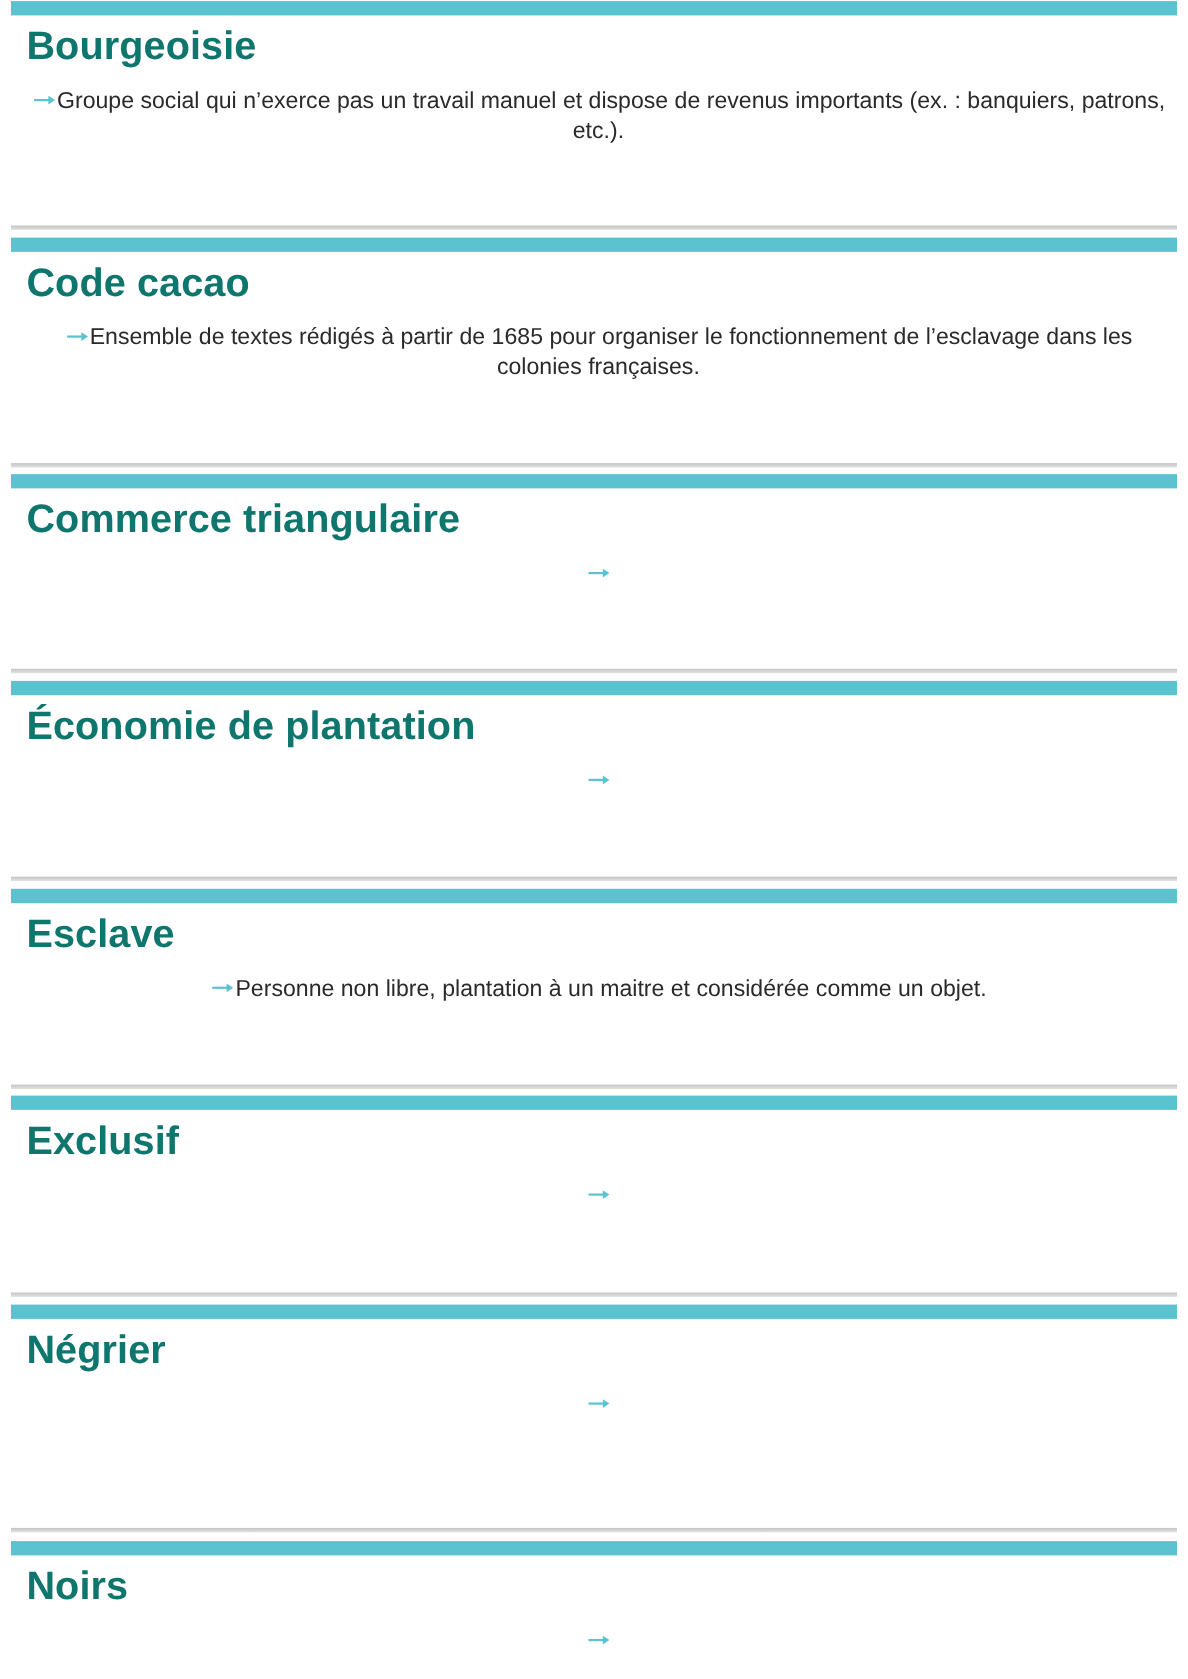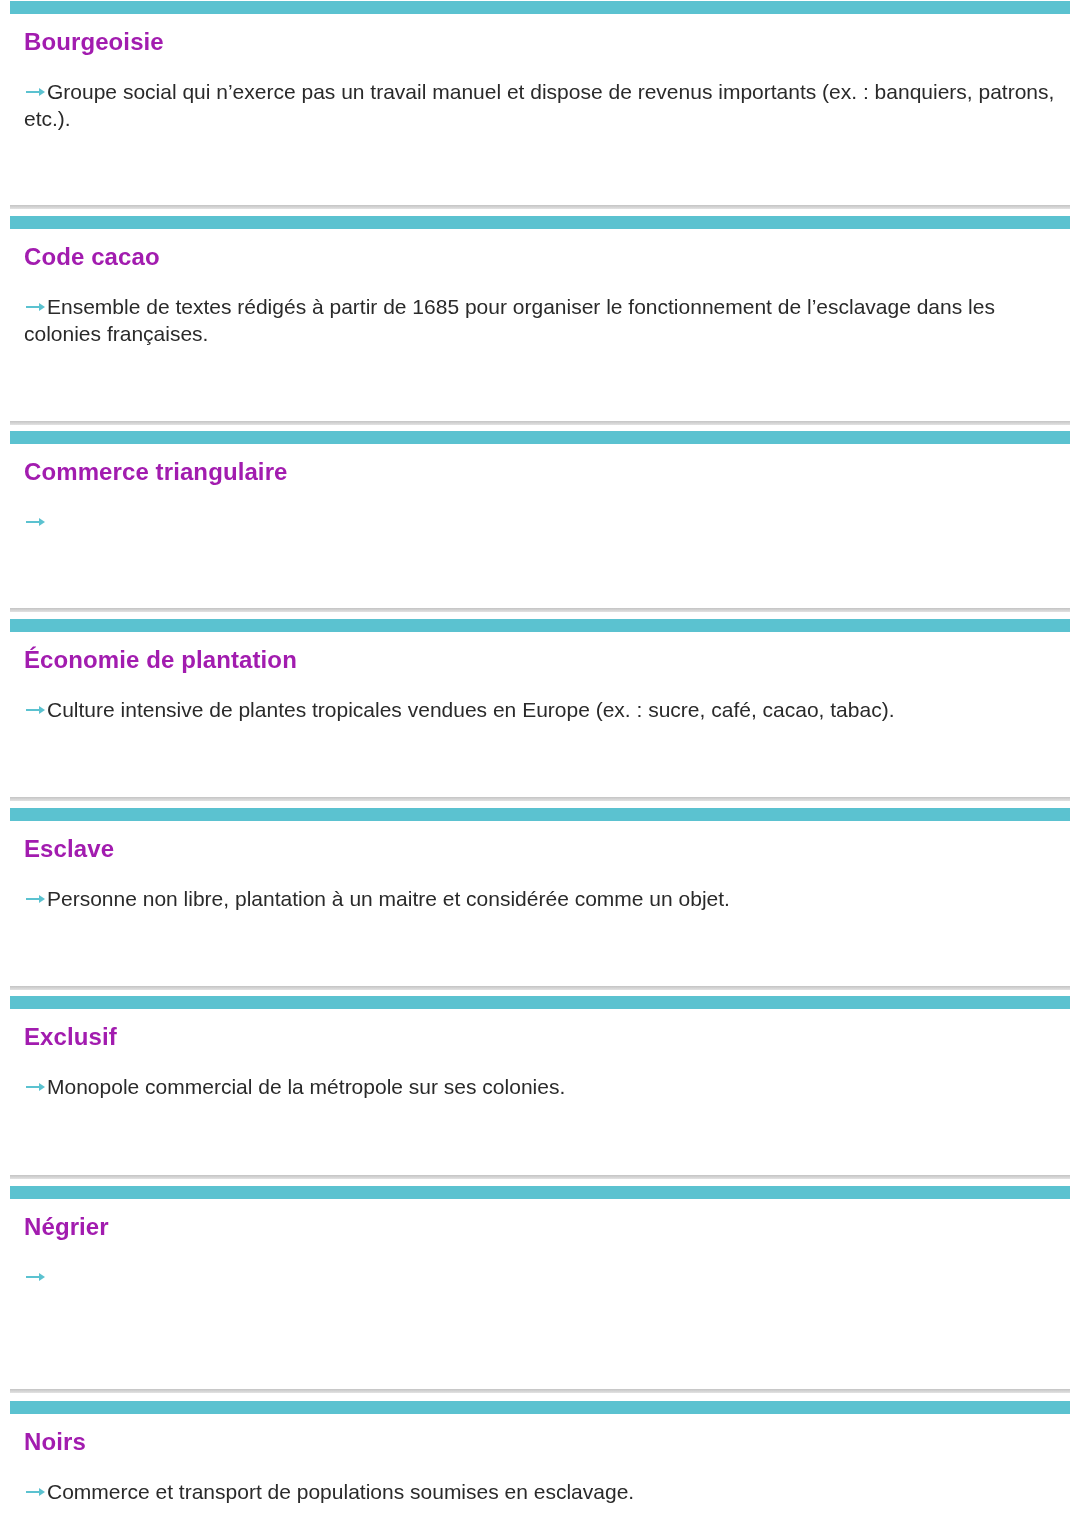--- a/index.html
+++ b/index.html
@@ -32,35 +32,36 @@
     left: 10px;
     width: 1060px;
     height: 4px;
     background: linear-gradient(#c4c4c4, #e2e2e2);
   }
   .term-title {
     position: absolute;
     left: 24px;
     top: 26px;
     margin: 0;
-    font-size: 24px;
+    font-size: 36px;
     font-weight: bold;
     line-height: 30px;
-    color: #a21caf;
+    color: #0f766e;
     letter-spacing: 0.1px;
   }
   .term-desc {
     position: absolute;
     left: 24px;
     top: 78px;
     width: 1040px;
     margin: 0;
     font-size: 21px;
     line-height: 26.5px;
     color: #2a2a2a;
+    text-align: center;
   }
   .arrow {
     display: inline-block;
     width: 22px;
     height: 10px;
     position: relative;
     vertical-align: 2px;
     margin-right: 1px;
   }
   .arrow::before {
@@ -104,42 +105,42 @@
 <div class="section" style="top:431px;">
   <div class="teal-bar" style="background: rgb(91, 194, 208);"></div>
   <h2 class="term-title">Commerce triangulaire</h2>
   <p class="term-desc"><span class="arrow"></span></p>
   <div class="gray-line" style="top:177px;"></div>
 </div>
 
 <div class="section" style="top:619px;">
   <div class="teal-bar" style="background: rgb(91, 194, 208);"></div>
   <h2 class="term-title">Économie de plantation</h2>
-  <p class="term-desc"><span class="arrow"></span><span>Culture intensive de plantes tropicales vendues en Europe (ex. : sucre, café, cacao, tabac).</span></p>
+  <p class="term-desc"><span class="arrow"></span></p>
   <div class="gray-line" style="top:178px;"></div>
 </div>
 
 <div class="section" style="top:808px;">
   <div class="teal-bar" style="background: rgb(91, 194, 208);"></div>
   <h2 class="term-title">Esclave</h2>
   <p class="term-desc"><span class="arrow"></span><span>Personne non libre, plantation à un maitre et considérée comme un objet.</span></p>
   <div class="gray-line" style="top:178px;"></div>
 </div>
 
 <div class="section" style="top:996px;">
   <div class="teal-bar" style="background: rgb(91, 194, 208);"></div>
   <h2 class="term-title">Exclusif</h2>
-  <p class="term-desc"><span class="arrow"></span><span>Monopole commercial de la métropole sur ses colonies.</span></p>
+  <p class="term-desc"><span class="arrow"></span></p>
   <div class="gray-line" style="top:179px;"></div>
 </div>
 
 <div class="section" style="top:1186px;">
   <div class="teal-bar" style="background: rgb(91, 194, 208);"></div>
   <h2 class="term-title">Négrier</h2>
   <p class="term-desc"><span class="arrow"></span></p>
   <div class="gray-line" style="top:203px;"></div>
 </div>
 
 <div class="section" style="top:1401px;">
   <div class="teal-bar" style="background: rgb(91, 194, 208);"></div>
   <h2 class="term-title">Noirs</h2>
-  <p class="term-desc"><span class="arrow"></span><span>Commerce et transport de populations soumises en esclavage.</span></p>
+  <p class="term-desc"><span class="arrow"></span></p>
 </div>
 
 </body></html>

